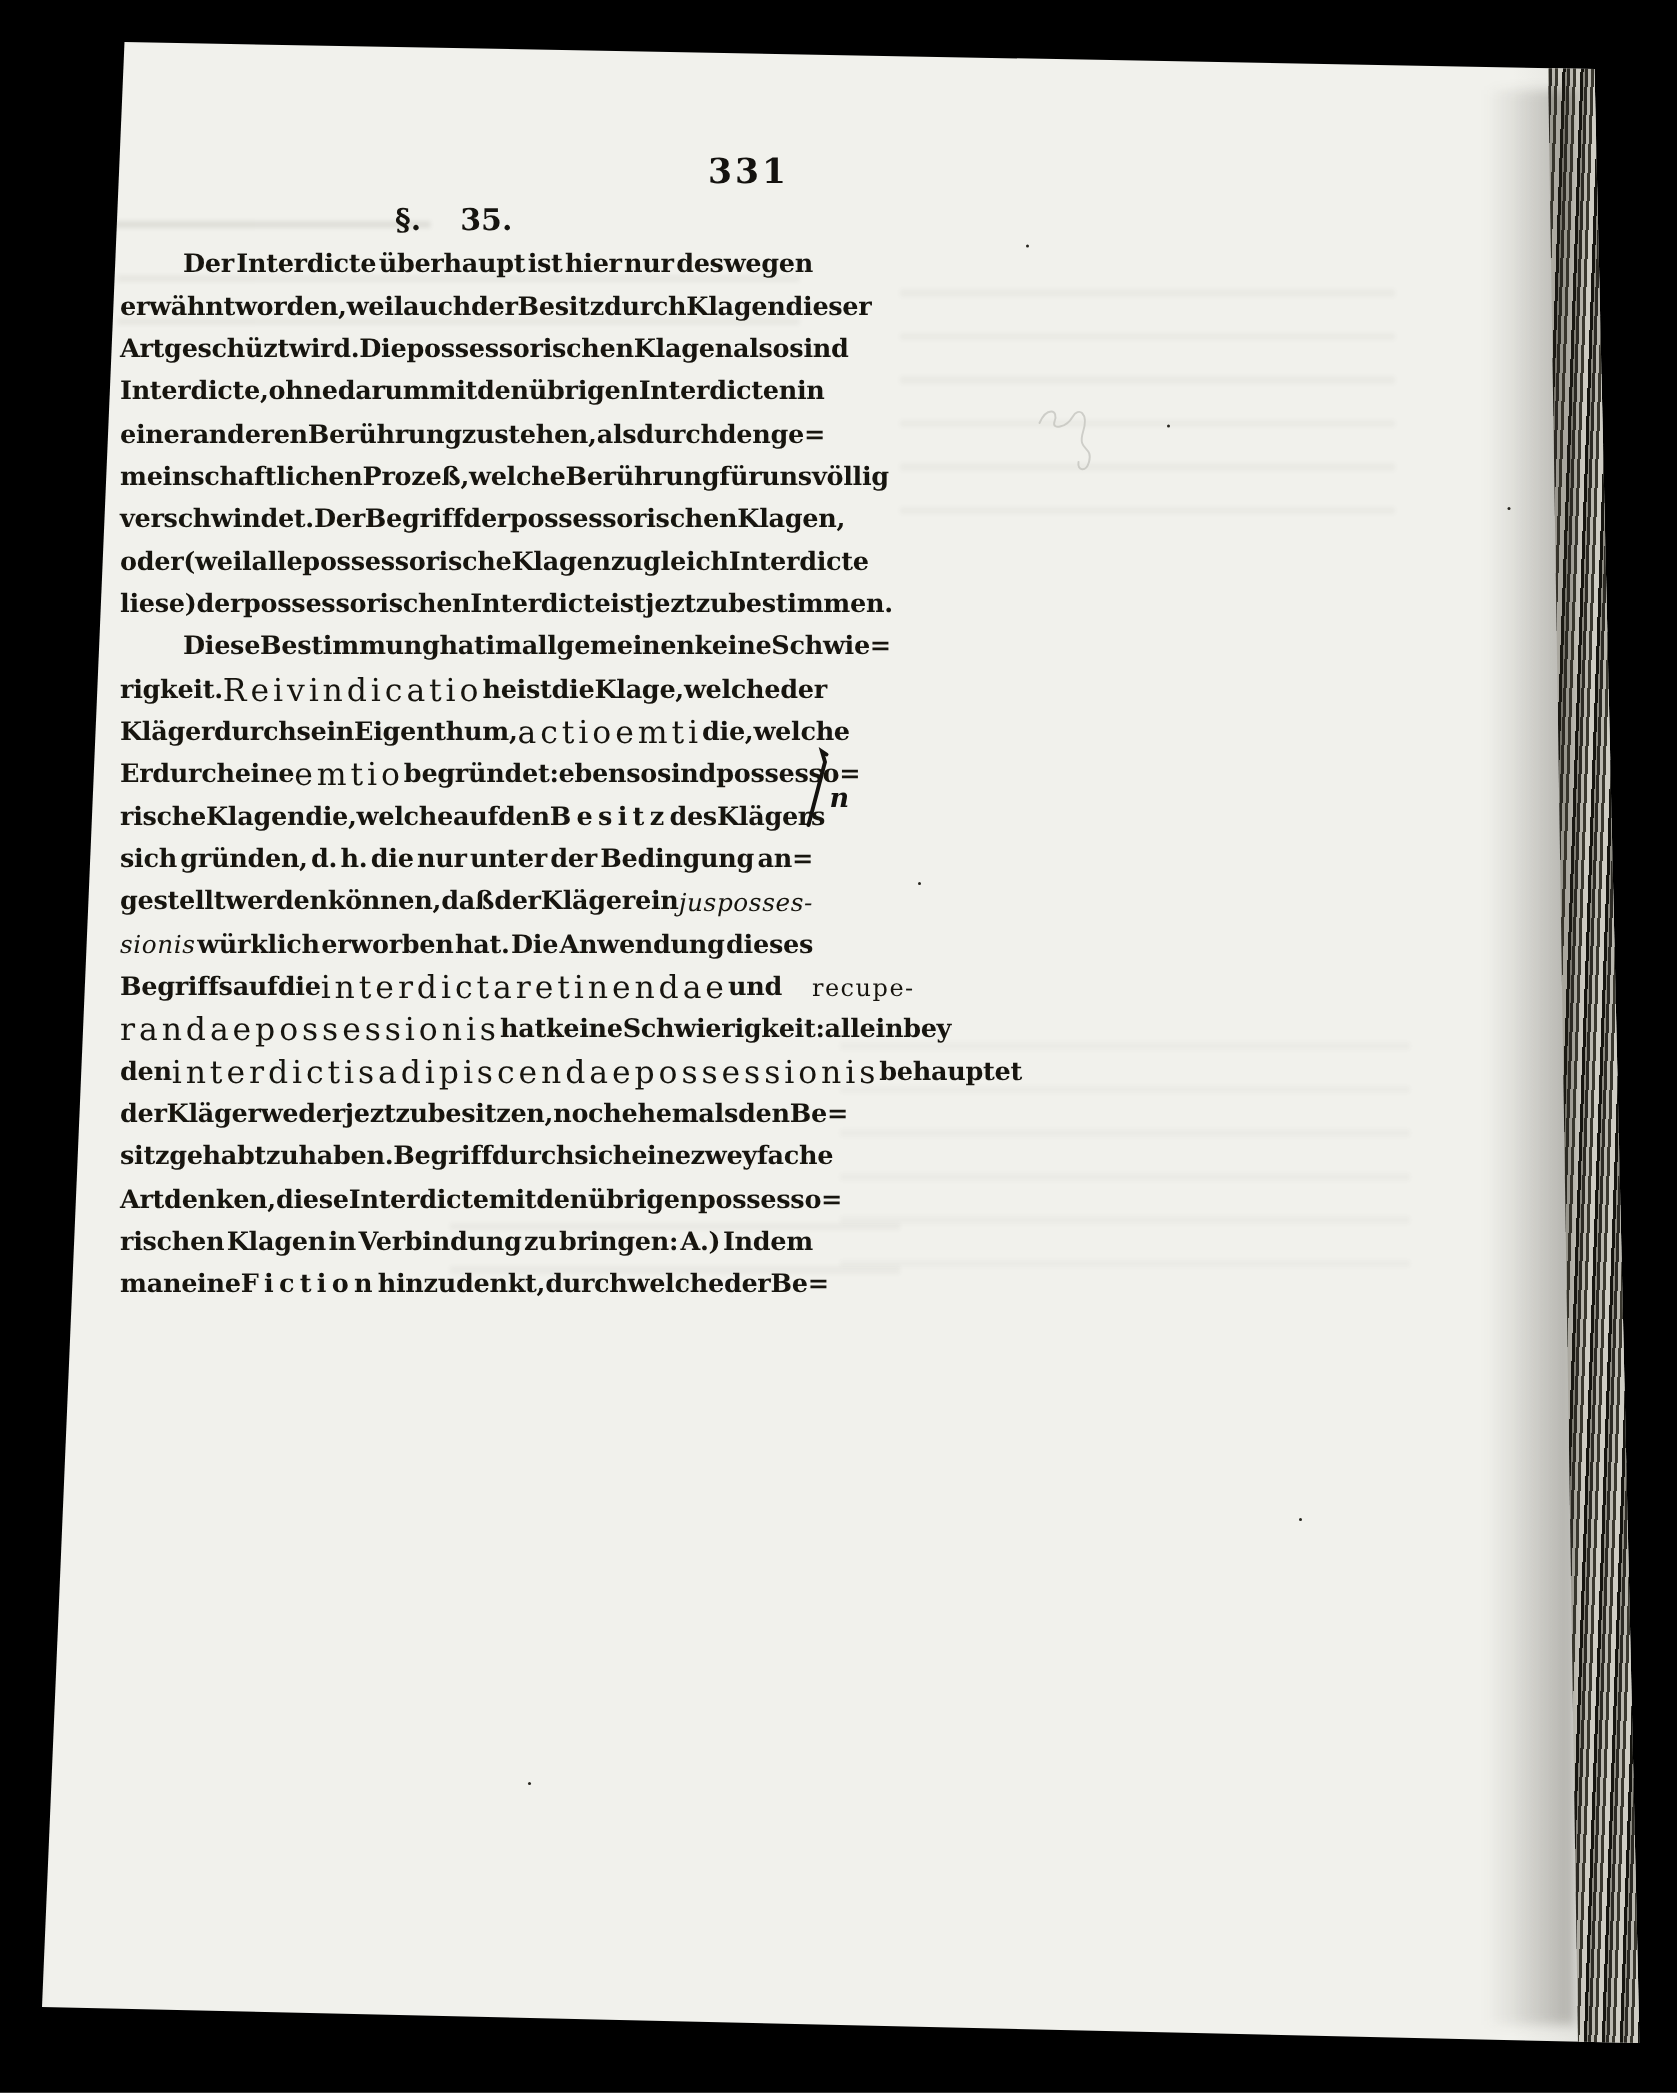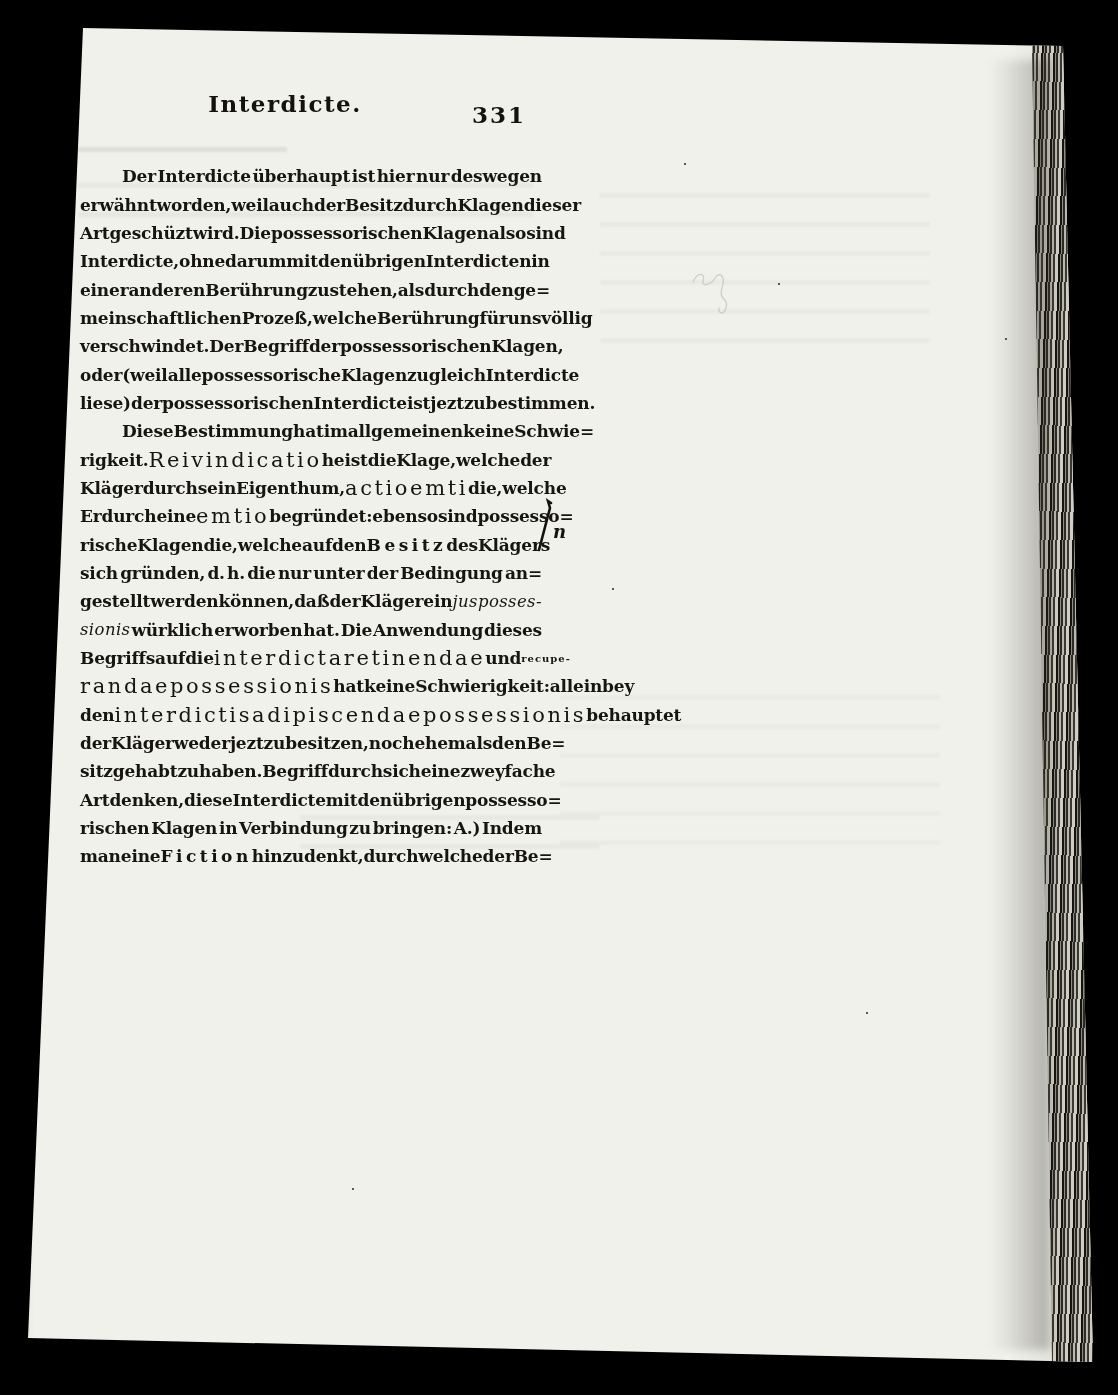--- a/index.html
+++ b/index.html
@@ -55,21 +55,21 @@
     font-size:17px;
   }
   .tline{
     display:flex;justify-content:space-between;align-items:center;
     height:28.35px;white-space:nowrap;
   }
   .tline.indent{padding-left:42px;}
   .w{white-space:pre;}
   .f {font-weight:700;letter-spacing:-0.2px;}
   .fs{font-weight:700;letter-spacing:3.5px;}
-  .a {font-weight:700;letter-spacing:1px;font-size:10px;}
+  .a {font-weight:400;letter-spacing:1px;font-size:16px;margin-left:20px;}
   .as{font-weight:400;letter-spacing:2.6px;font-size:21px;}
   .i {font-weight:400;font-style:italic;font-size:16.5px;letter-spacing:.4px;}
 
   
   .handwritten{position:absolute;left:532px;top:496px;width:46px;height:62px;}
   .pencil-squiggle{position:absolute;left:688px;top:266px;width:52px;height:52px;opacity:.55;}
   .ghost{position:absolute;pointer-events:none;filter:blur(1.3px);
     background:repeating-linear-gradient(180deg, transparent 0 15px, #4a473d 15px 20px, transparent 20px 29px);}
   .g1{left:72px;top:132px;width:215px;height:34px;opacity:.10;}
   .g2{left:78px;top:168px;width:455px;height:52px;opacity:.05;}
@@ -84,22 +84,24 @@
 <div class="page">
 
   <div class="edge-shade"></div>
 
   <div class="ghost g1"></div>
   <div class="ghost g2"></div>
   <div class="ghost g3"></div>
   <div class="ghost g4"></div>
   <div class="ghost g5"></div>
 
-  <div class="running-header">Interdicte.</div>
   <div class="page-number">331</div>
+  <div class="section-heading">
+    <span>§.</span><span class="gap"></span><span>35.</span>
+  </div>
 
   <div class="body-text" id="body-text">
       <div class="tline indent">
         <span class="w f">Der</span>
         <span class="w f">Interdicte</span>
         <span class="w f">überhaupt</span>
         <span class="w f">ist</span>
         <span class="w f">hier</span>
         <span class="w f">nur</span>
         <span class="w f">deswegen</span>

